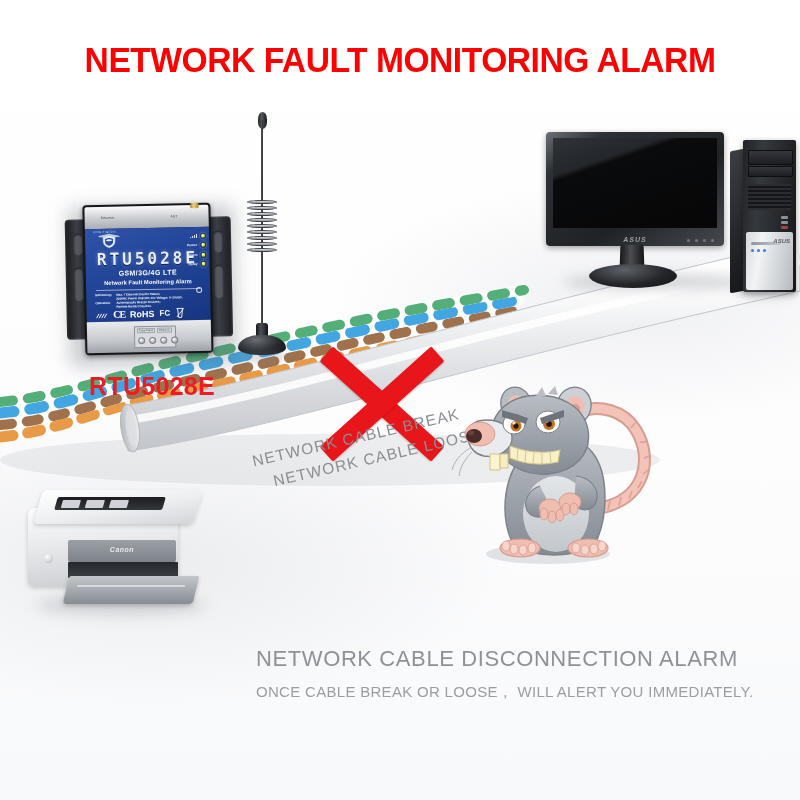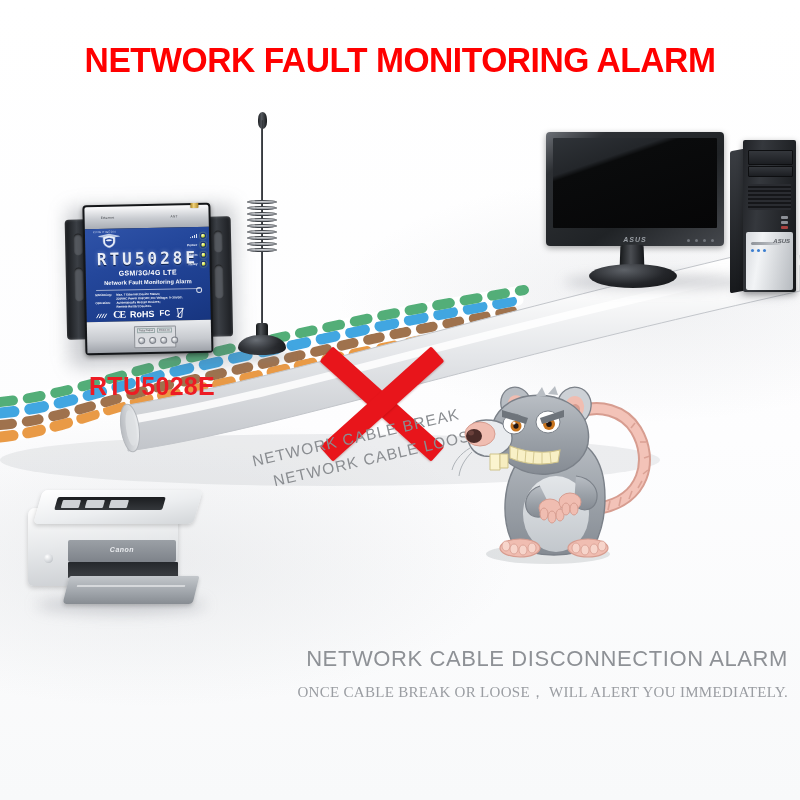--- a/index.html
+++ b/index.html
@@ -379,23 +379,23 @@
   }
   .pr-knob{
     position:absolute;left:22px;top:70px;width:9px;height:9px;border-radius:50%;
     background:radial-gradient(circle at 35% 30%,#fff,#d2d5d9 60%,#a9adb2);
   }
 
   
   .rat{position:absolute;left:448px;top:368px;width:210px;height:200px;}
 
   
-  .caption-block{position:absolute;left:248px;top:644px;width:540px;text-align:right;}
+  .caption-block{position:absolute;left:256px;top:644px;width:540px;}
   .cap1{color:#8e9196;font-size:22px;letter-spacing:.6px;line-height:30px;}
-  .cap2{color:#9a9da2;font-size:15px;letter-spacing:.3px;margin-top:9px;font-family:Liberation Serif, serif;}
+  .cap2{color:#9a9da2;font-size:15px;letter-spacing:.3px;margin-top:9px;}
   .cap3{color:#a3a6ab;font-size:15px;letter-spacing:.3px;margin-top:15px;}
 </style>
 </head>
 <body>
 
 <div id="stage">
 
   <div class="backdrop"></div>
 
   <div class="title">NETWORK FAULT MONITORING ALARM</div>

